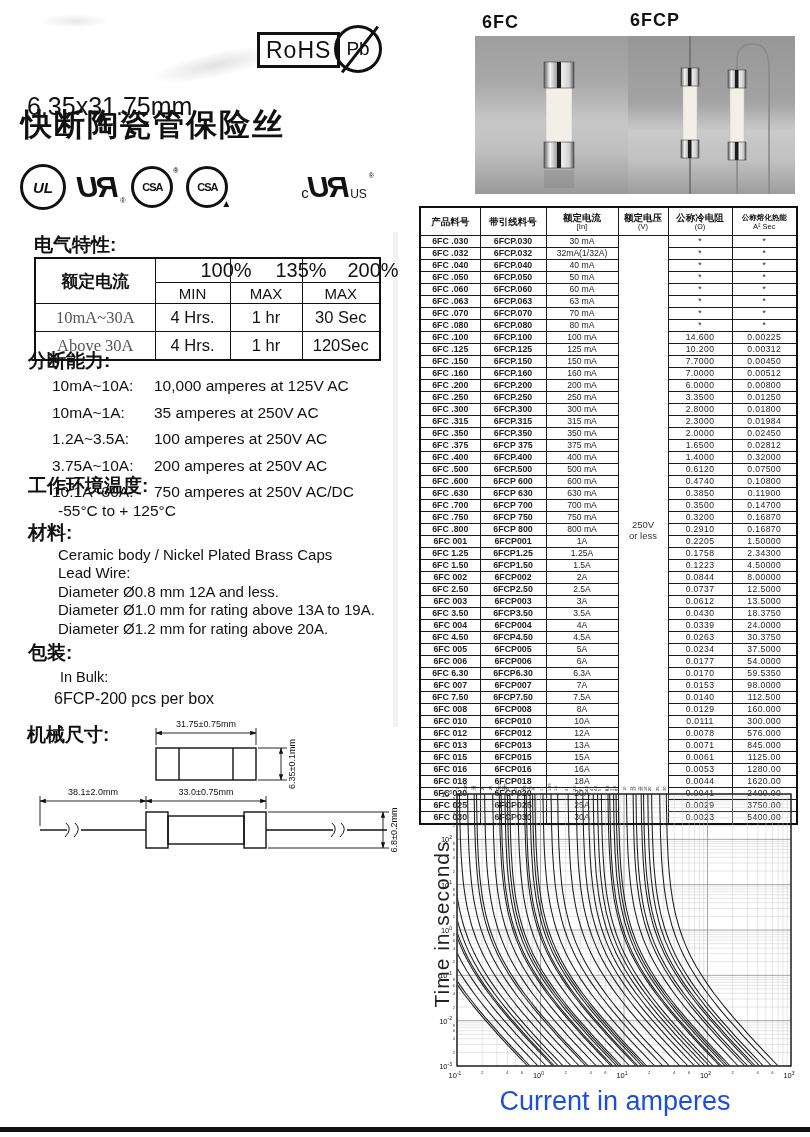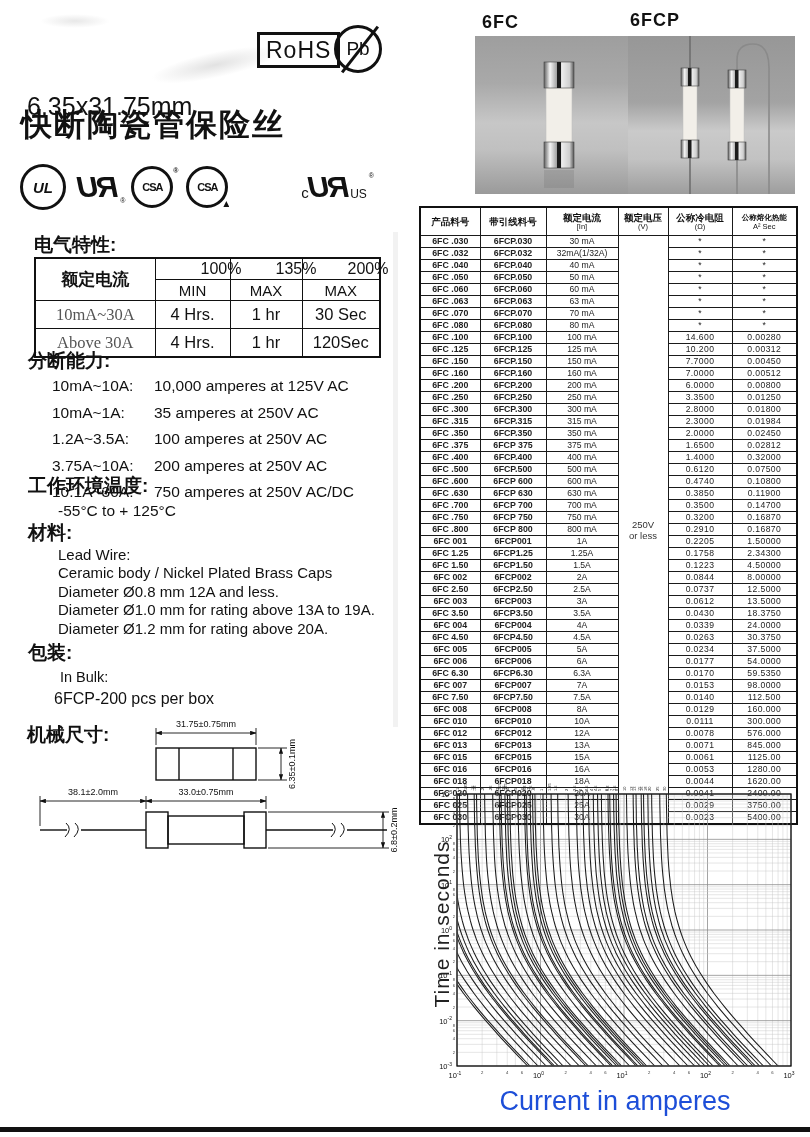--- a/index.html
+++ b/index.html
@@ -40,21 +40,21 @@
   .lbl-6fc{left:482px;top:12px;} .lbl-6fcp{left:630px;top:10px;}
   .photos-svg{left:475px;top:36px;}
 
   
   .sec-h{font-weight:bold;font-size:19px;}
   .h-elec{left:34px;top:232px;} .h-break{left:28px;top:348px;} .h-temp{left:28px;top:473px;}
   .h-mat{left:28px;top:520px;} .h-pack{left:28px;top:640px;} .h-mech{left:27px;top:722px;}
 
   table.elec{position:absolute;left:34px;top:257px;border-collapse:collapse;table-layout:fixed;width:345px;border:2px solid #111;}
   table.elec td,table.elec th{border:1.5px solid #111;text-align:center;padding:0;}
-  table.elec .hd1{font-size:16px;font-weight:normal;height:20px;padding-left:45px;}
+  table.elec .hd1{font-size:20px;font-weight:normal;height:20px;padding-left:45px;}
   table.elec .hd2{font-size:15px;font-weight:normal;height:20px;}
   table.elec .cur{font-size:17px;font-weight:bold;}
   table.elec .r1c{font-family:"Liberation Serif",serif;color:#555;font-size:15px;}
   table.elec .dat{font-size:16.5px;height:27px;}
 
   .break-list{left:52px;top:373px;font-size:15.5px;}
   .break-row{display:flex;height:26.5px;align-items:center;}
   .break-label{width:102px;}
   .temp-val{left:58px;top:502px;font-size:15.5px;}
   .mat-lines{left:58px;top:546px;font-size:15px;line-height:18.4px;}
@@ -239,22 +239,22 @@
         <span class="break-label">10.1A~30A:</span>
         <span>750 amperes at 250V AC/DC</span>
       </div>
     </div>
 
   <div class="abs sec-h h-temp">工作环境温度:</div>
   <div class="abs temp-val">-55°C to + 125°C</div>
 
   <div class="abs sec-h h-mat">材料:</div>
   <div class="abs mat-lines">
+      <div>Ceramic body / Nickel Plated Brass Caps</div>
       <div>Lead Wire:</div>
-      <div>Ceramic body / Nickel Plated Brass Caps</div>
       <div>Diameter Ø0.8 mm 12A and less.</div>
       <div>Diameter Ø1.0 mm for rating above 13A to 19A.</div>
       <div>Diameter Ø1.2 mm for rating above 20A.</div>
     </div>
 
   <div class="abs sec-h h-pack">包装:</div>
   <div class="abs pack-1">In Bulk:</div>
   <div class="abs pack-2">6FCP-200 pcs per box</div>
 
   <div class="abs sec-h h-mech">机械尺寸:</div>
@@ -385,21 +385,21 @@
           <td class="code">6FCP.080</td>
           <td>80 mA</td>
           <td class="num">*</td>
           <td class="num">*</td>
         </tr>
         <tr>
           <td class="code">6FC .100</td>
           <td class="code">6FCP.100</td>
           <td>100 mA</td>
           <td class="num">14.600</td>
-          <td class="num">0.00280</td>
+          <td class="num">0.00225</td>
         </tr>
         <tr>
           <td class="code">6FC .125</td>
           <td class="code">6FCP.125</td>
           <td>125 mA</td>
           <td class="num">10.200</td>
           <td class="num">0.00312</td>
         </tr>
         <tr>
           <td class="code">6FC .150</td>

